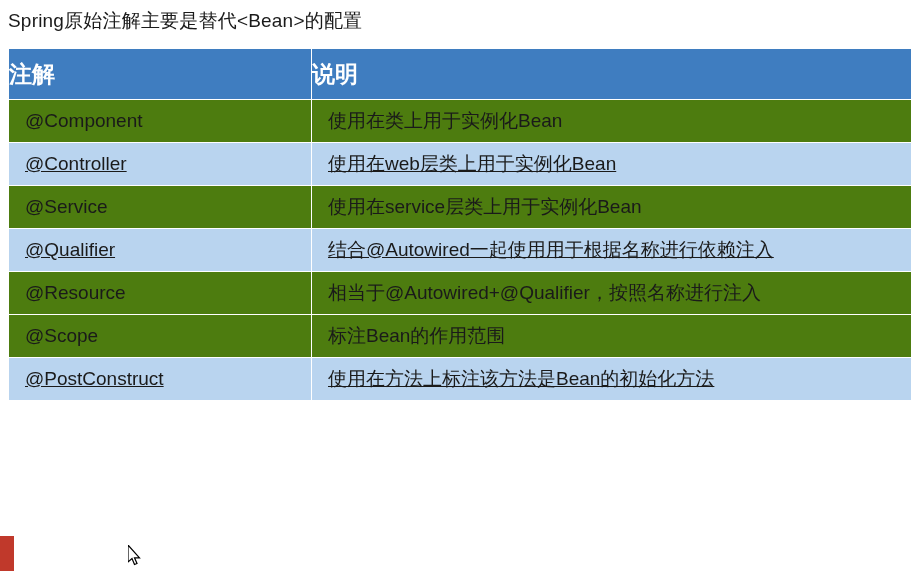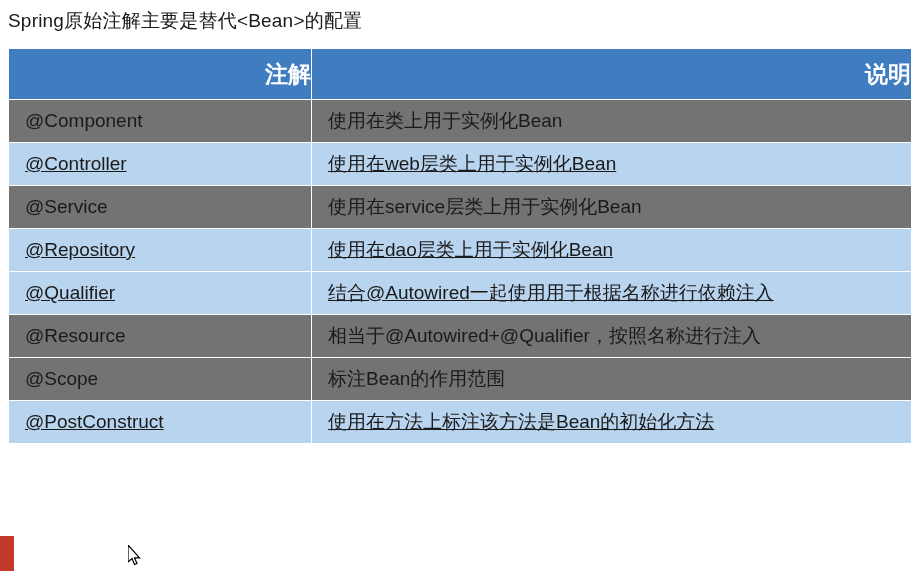--- a/index.html
+++ b/index.html
@@ -40,36 +40,36 @@
     border-collapse: collapse;
     width: 903px;
     table-layout: fixed;
   }
   table.anno th {
     background: #3f7dc0;
     color: #ffffff;
     font-size: 23px;
     font-weight: bold;
     height: 50px;
-    text-align: right;
+    text-align: left;
     border: 1px solid #ffffff;
     padding: 0;
   }
   table.anno td {
     height: 42px;
     font-size: 19px;
     color: #1a1a1a;
     border: 1px solid #ffffff;
     padding: 0 0 0 16px;
     vertical-align: middle;
     overflow: hidden;
     white-space: nowrap;
   }
   table.anno tr.row-odd td {
-    background: #737373;
+    background: #4d7c0f;
   }
   table.anno tr.row-even td {
     background: #b9d4ef;
     text-decoration: underline;
   }
   td.col-name {
     padding-left: 30px;
   }
   col.c1 { width: 303px; }
   col.c2 { width: 600px; }
@@ -117,24 +117,20 @@
         </tr>
         <tr class="row-even">
           <td class="col-name">@Controller</td>
           <td class="col-desc">使用在web层类上用于实例化Bean</td>
         </tr>
         <tr class="row-odd">
           <td class="col-name">@Service</td>
           <td class="col-desc">使用在service层类上用于实例化Bean</td>
         </tr>
         <tr class="row-even">
-          <td class="col-name">@Repository</td>
-          <td class="col-desc">使用在dao层类上用于实例化Bean</td>
-        </tr>
-        <tr class="row-even">
           <td class="col-name">@Qualifier</td>
           <td class="col-desc">结合@Autowired一起使用用于根据名称进行依赖注入</td>
         </tr>
         <tr class="row-odd">
           <td class="col-name">@Resource</td>
           <td class="col-desc">相当于@Autowired+@Qualifier，按照名称进行注入</td>
         </tr>
         <tr class="row-odd">
           <td class="col-name">@Scope</td>
           <td class="col-desc">标注Bean的作用范围</td>

